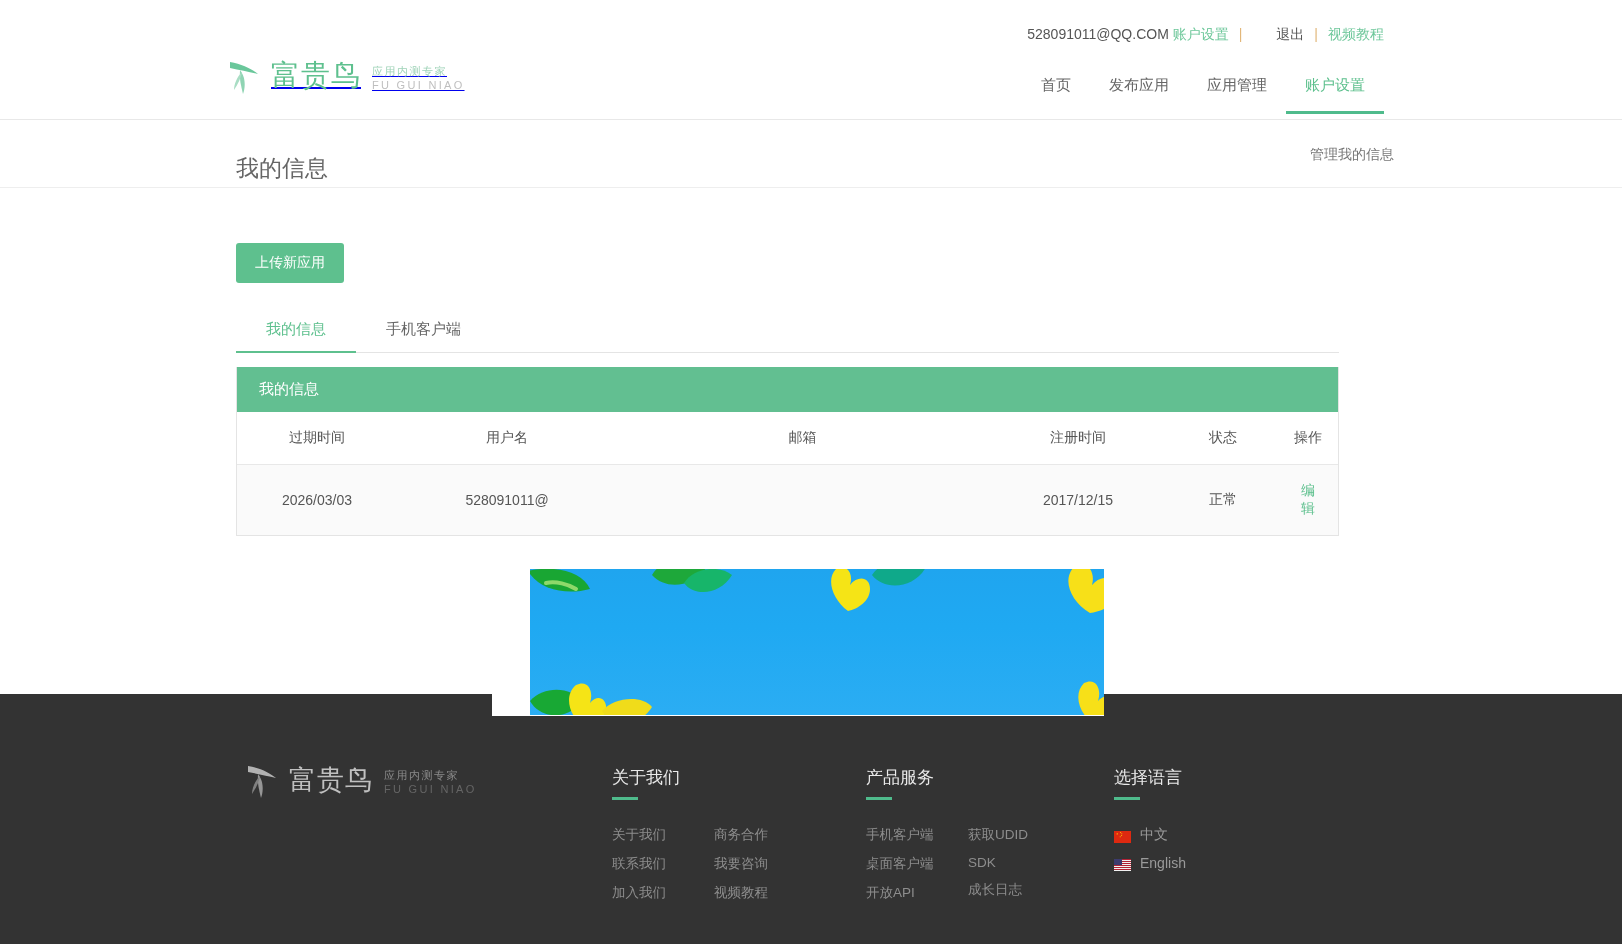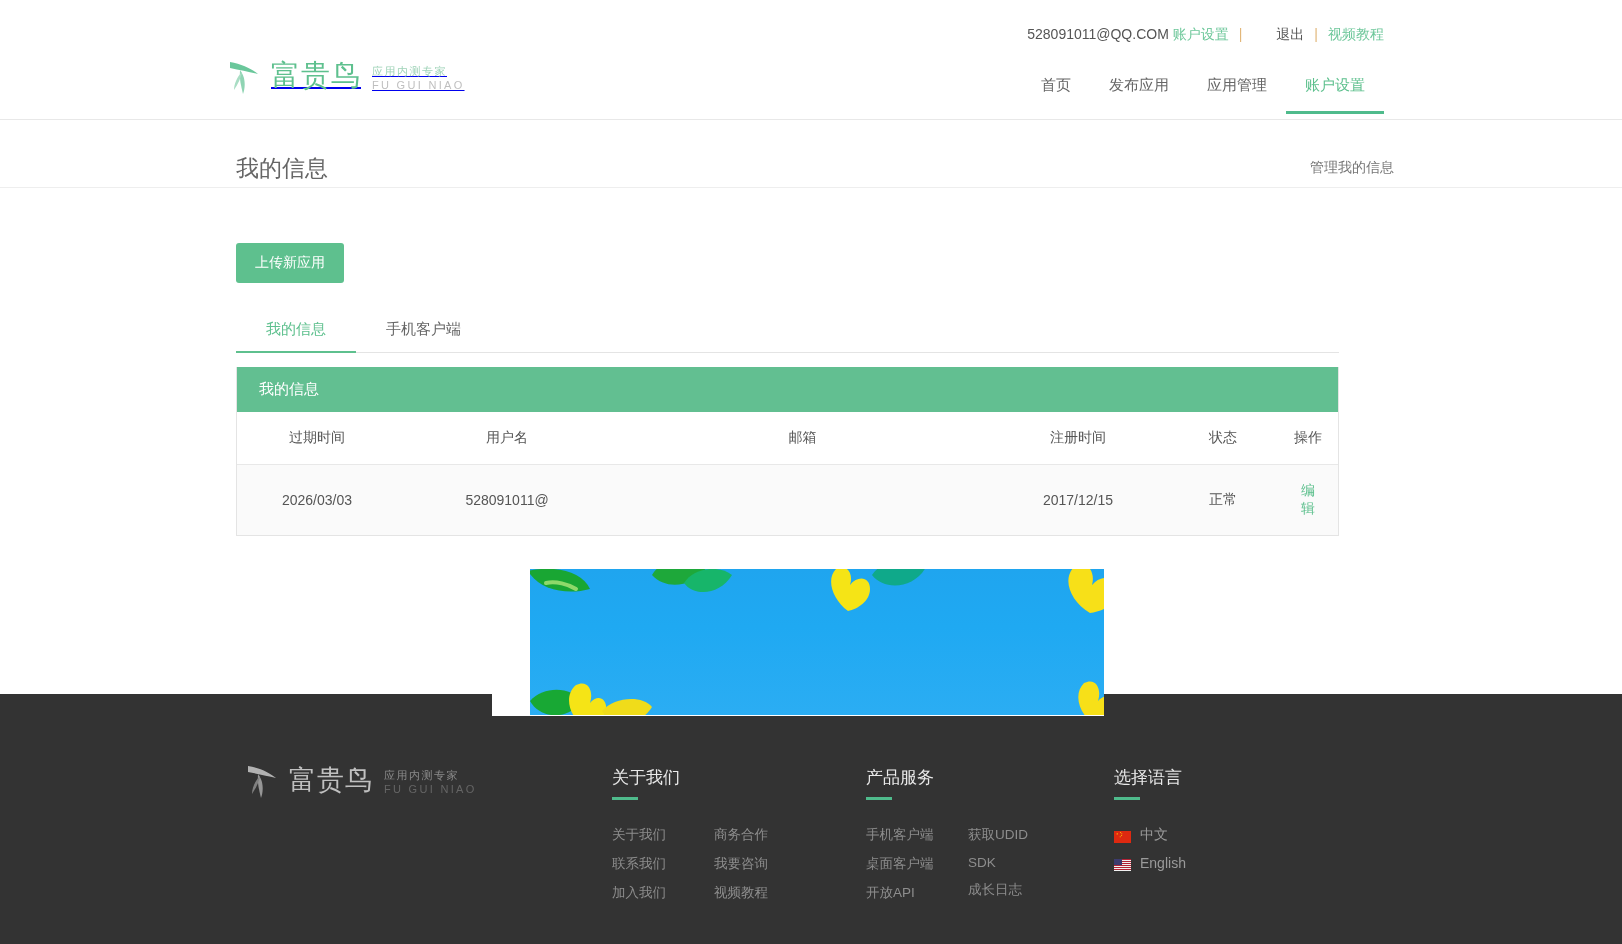--- a/index.html
+++ b/index.html
@@ -64,21 +64,21 @@
   .titlebar {
     height:68px; position:relative;
     border-bottom:1px solid #eeeeee;
   }
   .page-title {
     position:absolute; left:236px; top:18px;
     font-size:23px; color:#666; font-weight:400;
   }
   .title-right {
     position:absolute; right:228px; top:26px;
-    font-size:14px; color:#777;margin-top:13px;
+    font-size:14px; color:#777;
   }
 
   
   .main { position:relative; }
   .upload-btn {
     position:absolute; left:236px; top:55px;
     background:#5ec08e; color:#fff;
     border:none; border-radius:3px;
     font-size:14px; padding:11px 19px;
     cursor:pointer;

